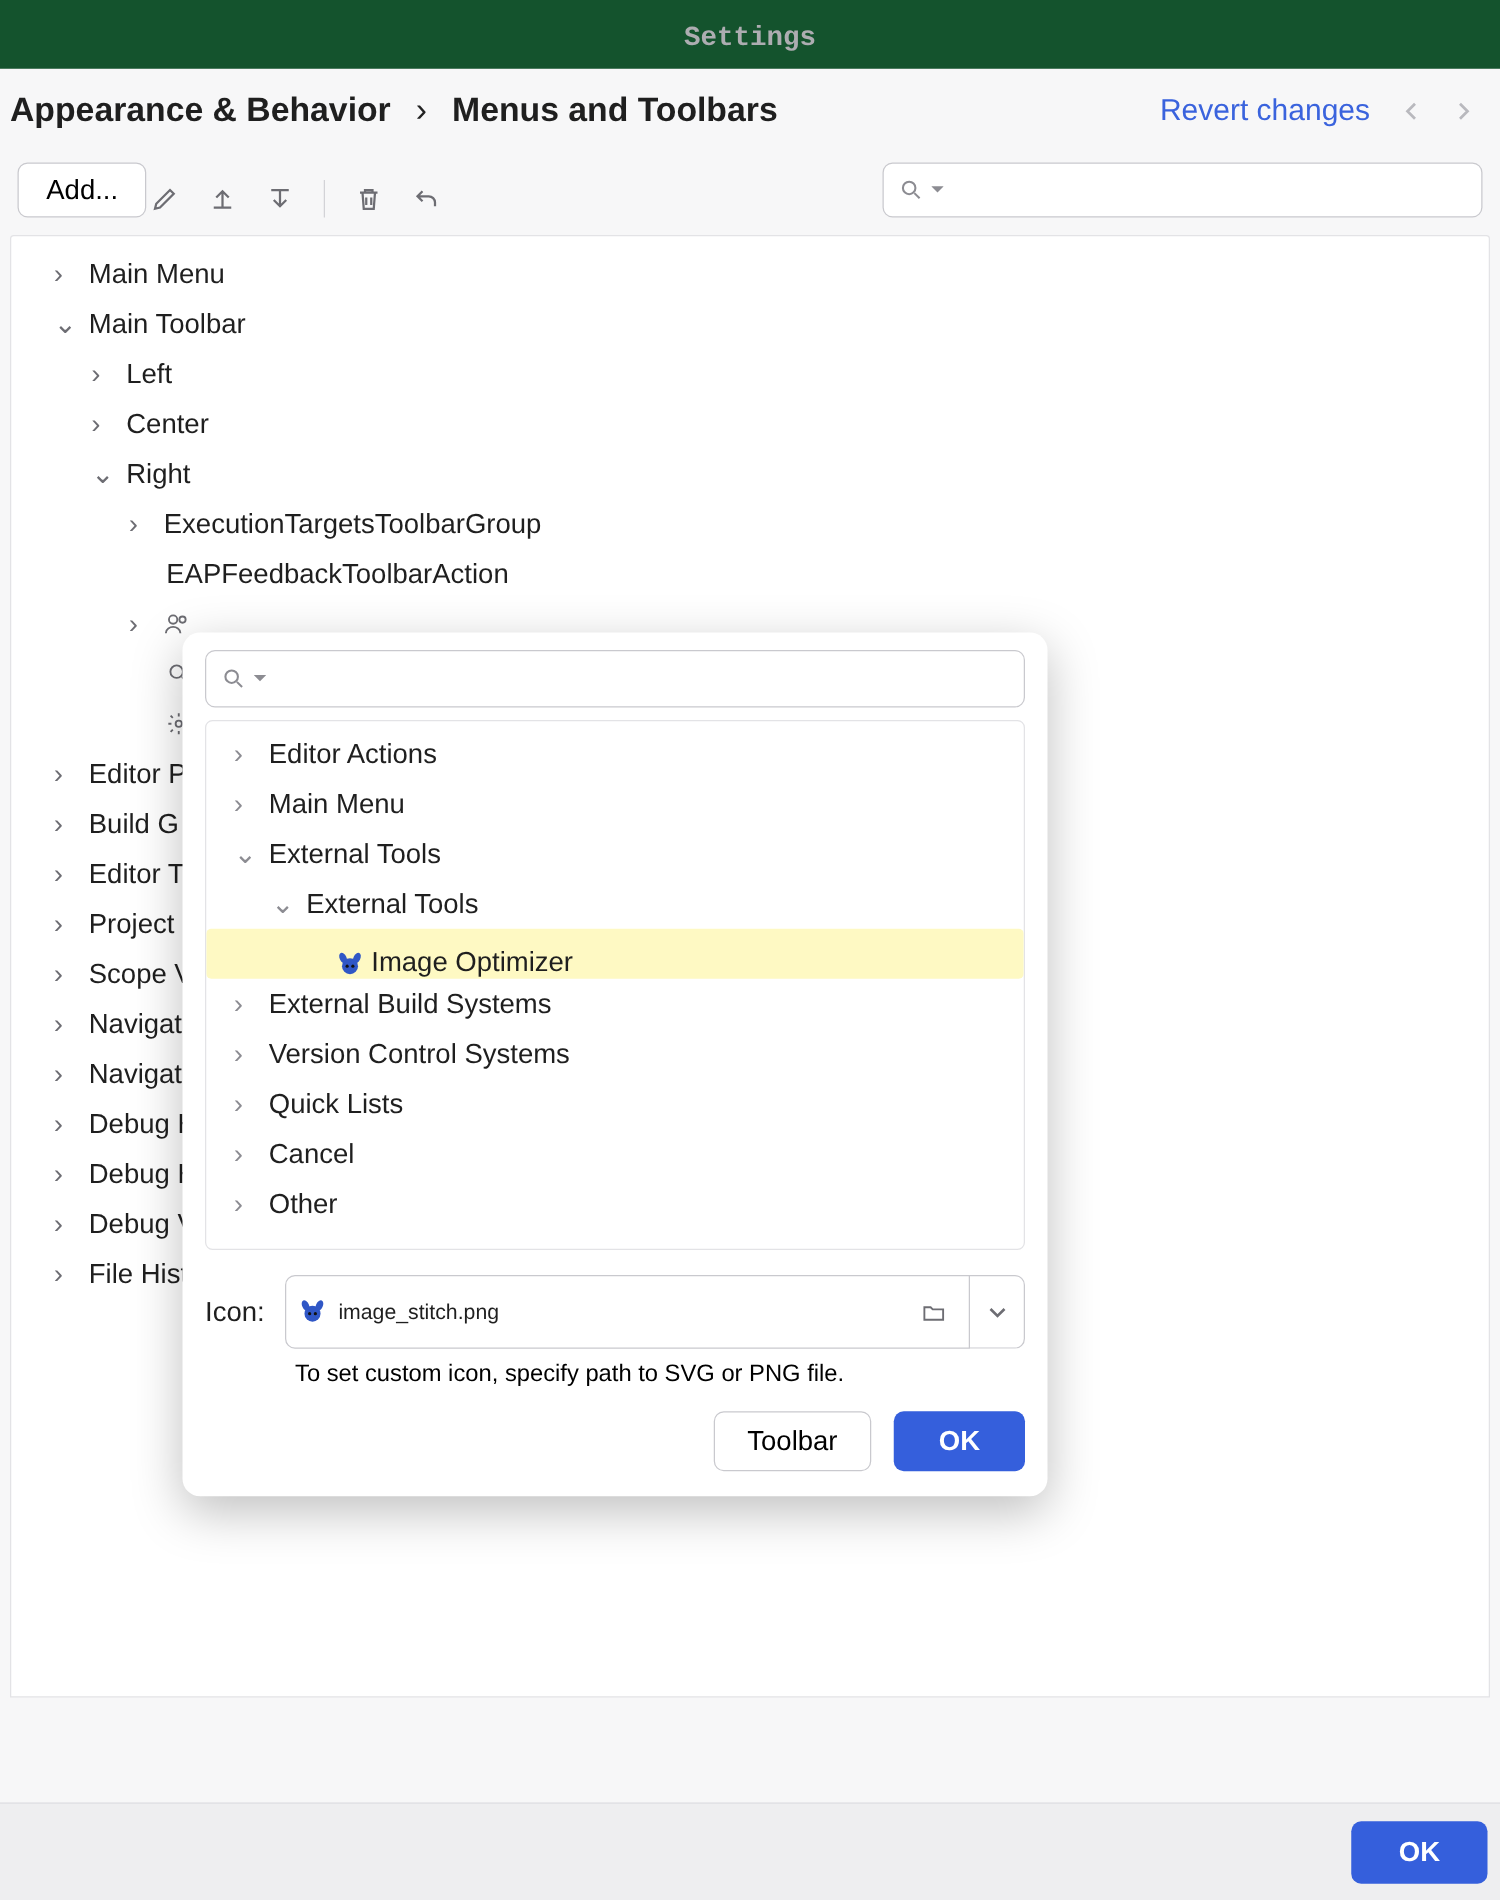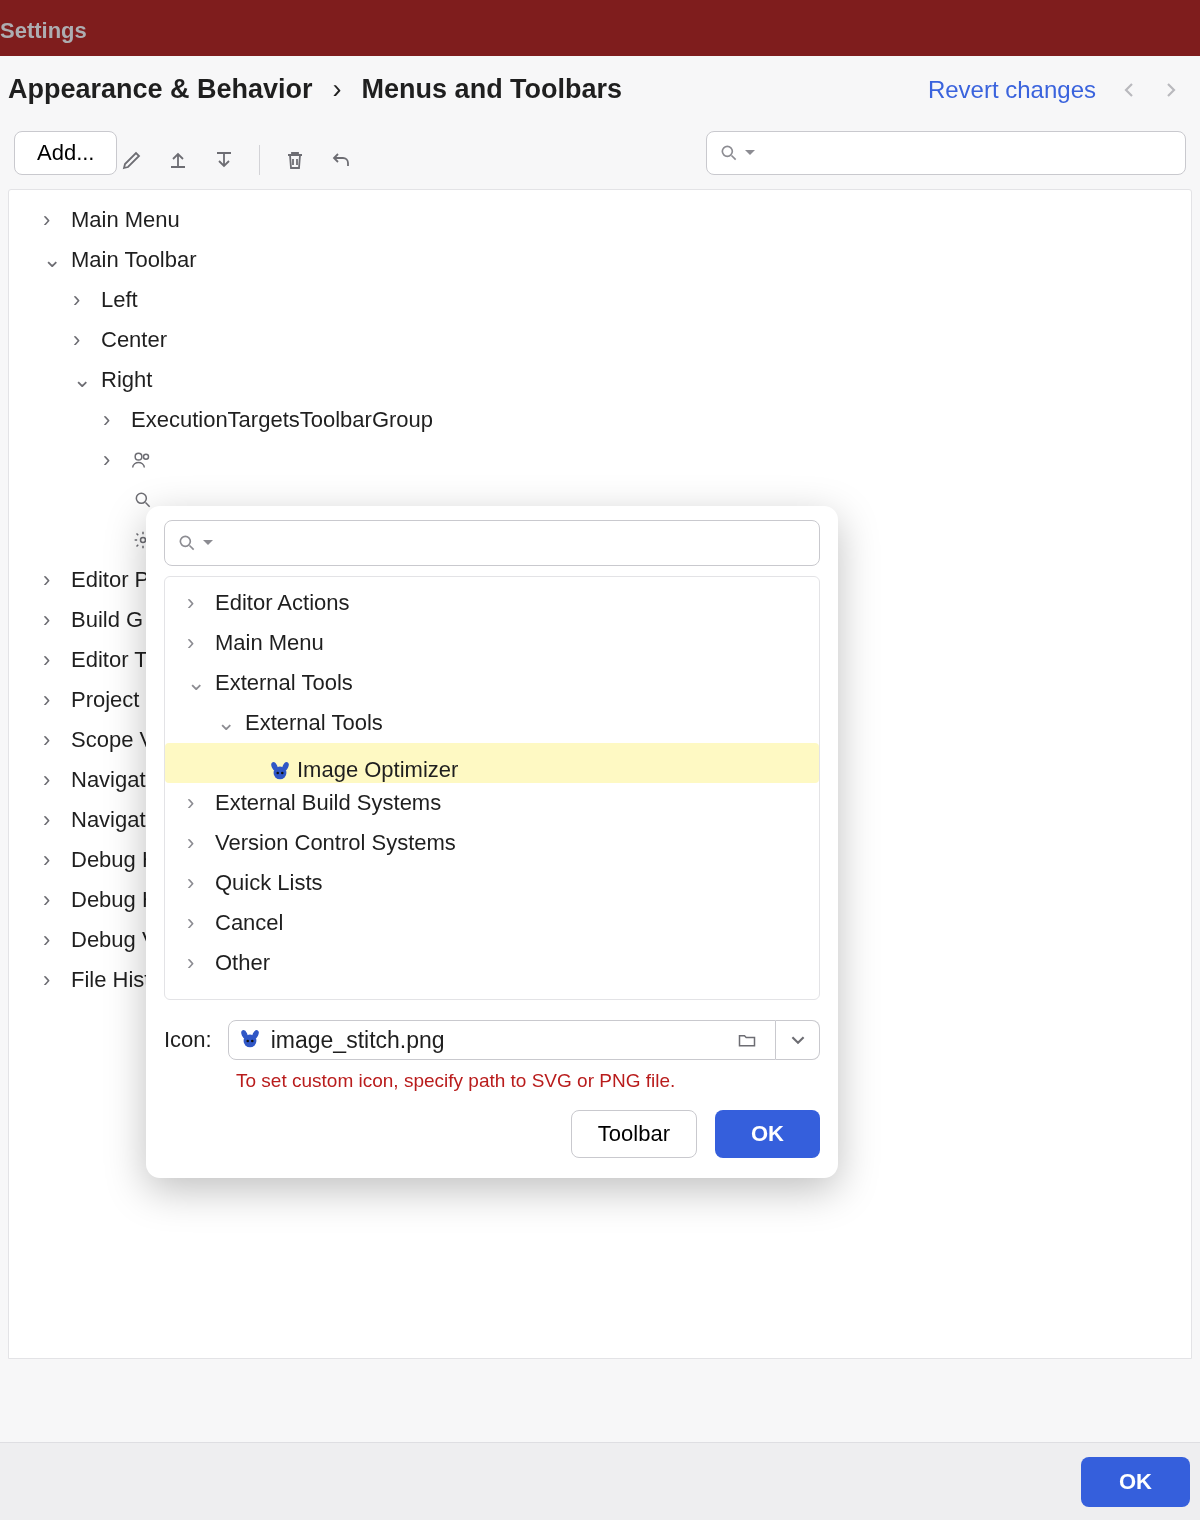--- a/index.html
+++ b/index.html
@@ -1,19 +1,19 @@
 <!DOCTYPE html>
 <html><head>
 <meta charset="utf-8">
 <style>
   * { box-sizing: border-box; }
   html, body { margin:0; padding:0; font-family: -apple-system, "Helvetica Neue", Arial, sans-serif; background:#f7f7f8; color:#1f1f1f; font-size:20px; }
   .page { width:1200px; height:1520px; margin:0 auto; position:relative; overflow:hidden; }
 
-  .settings-title { font-weight:700; color:#adadb1; font-size:22px; padding:18px 0 12px; background:#7f1d1d; }
+  .settings-title { text-align:center; font-weight:700; color:#adadb1; font-size:22px; padding:18px 0 12px; background:#14532d;font-family:Liberation Mono, monospace; }
 
   .header { display:flex; align-items:center; padding: 18px 8px 18px 8px; gap:12px; }
   .breadcrumb { font-weight:700; font-size:27px; display:flex; align-items:center; gap:20px; flex:1; }
   .bc-sep { font-weight:400; color:#222; }
   .revert { color:#3a63dd; font-size:24px; font-weight:500; cursor:pointer; margin-right:8px; }
   .nav-arrows { display:flex; gap:16px; margin-right:8px; }
   .nav-arrow { width:26px; height:26px; display:flex; align-items:center; justify-content:center; color:#b9b9be; }
 
   .toolbar-row { display:flex; align-items:flex-end; padding: 8px 14px 14px 14px; gap:2px; }
   .add-btn { background:#fff; border:1px solid #c9c9ce; border-radius:8px; font-size:22px; padding:8px 22px; font-weight:500; }
@@ -46,24 +46,24 @@
   .modal-tree-wrap { margin:0 18px 12px; border:1px solid #e3e3e6; border-radius:6px; height:424px; overflow:hidden; background:#fff; }
   .modal-tree { font-size:22px; padding-top:6px;}
   .mrow { display:flex; align-items:center; height:40px; }
   .mrow.sel { background:#fef9c3; border-radius:4px;align-items:flex-end;}
   .modal-tree-wrap .arrow { color:#8c8c92; }
   .emoji { font-size:20px; margin-right:6px; display:inline-flex; }
 
   .icon-row { display:flex; align-items:center; gap:16px; padding:8px 18px 0; }
   .icon-label { font-size:22px; }
   .icon-input { flex:1; display:flex; align-items:stretch; }
-  .icon-field { flex:1; display:flex; align-items:center; border:1px solid #c9c9ce; border-radius:8px 0 0 8px; padding:0 10px; height:40px; gap:10px; font-size:23px;}
+  .icon-field { flex:1; display:flex; align-items:center; border:1px solid #c9c9ce; border-radius:8px 0 0 8px; padding:0 10px; height:59px; gap:10px; font-size:17px;}
   .folder-btn { width:36px; display:flex; align-items:center; justify-content:center; color:#6d6d73;}
   .icon-drop { border:1px solid #c9c9ce; border-left:none; border-radius:0 8px 8px 0; width:44px; display:flex; align-items:center; justify-content:center; color:#6d6d73;}
-  .hint { color:#b91c1c; font-size:19px; padding:10px 18px 0 90px; }
+  .hint { color:#000000; font-size:19px; padding:10px 18px 0 90px; }
   .modal-buttons { display:flex; justify-content:flex-end; gap:18px; padding:18px 18px 20px; }
   .btn { border-radius:8px; font-size:22px; padding:10px 26px; }
   .btn.cancel { background:#fff; border:1px solid #c9c9ce; }
   .btn.ok { background:#355fdc; color:#fff; border:none; font-weight:600; padding:10px 36px;}
 
   svg { display:block; }
   .icon-user, .icon-search2, .icon-gear { color:#6d6d73; }
 
   
   .stitch { width:22px; height:22px; }
@@ -163,20 +163,24 @@
         </div>
       <div class="row">
           <span class="ind" style="width:64px"></span>
           <span class="arrow">⌄</span>
           <span class="lbl">Right</span>
         </div>
       <div class="row">
           <span class="ind" style="width:94px"></span>
           <span class="arrow">›</span>
           <span class="lbl">ExecutionTargetsToolbarGroup</span>
+        </div>
+      <div class="row">
+          <span class="ind" style="width:124px"></span>
+          <span class="lbl">EAPFeedbackToolbarAction</span>
         </div>
       <div class="row">
           <span class="ind" style="width:94px"></span>
           <span class="arrow">›</span>
         <span class="icon-user">
           <svg width="20" height="20" viewBox="0 0 24 24" fill="none" stroke="currentColor" stroke-width="1.8">
               <circle cx="9" cy="8" r="4"></circle>
               <path d="M2 21c0-4 4-6 7-6s7 2 7 6"></path>
               <circle cx="18" cy="8" r="3"></circle>
             </svg>

